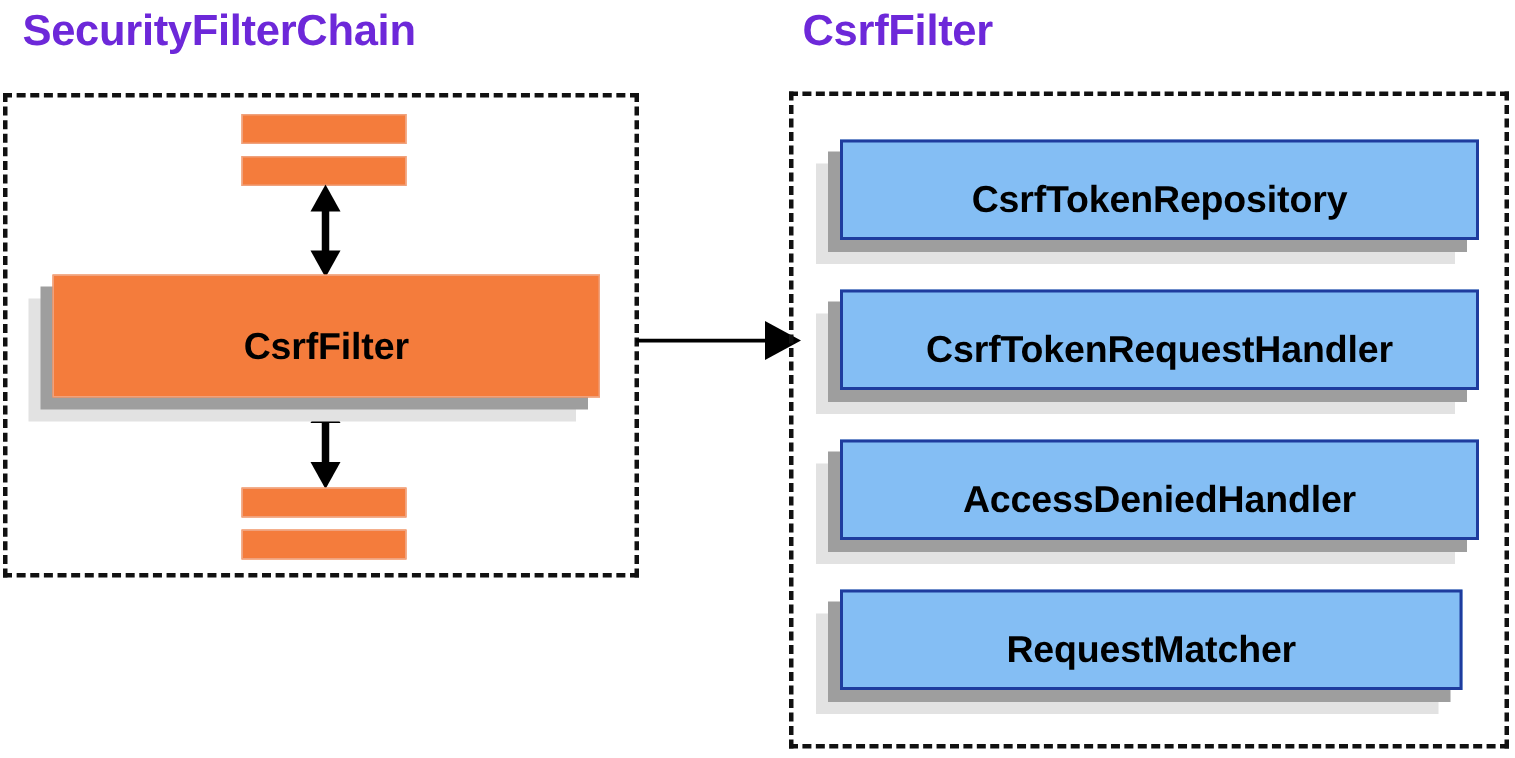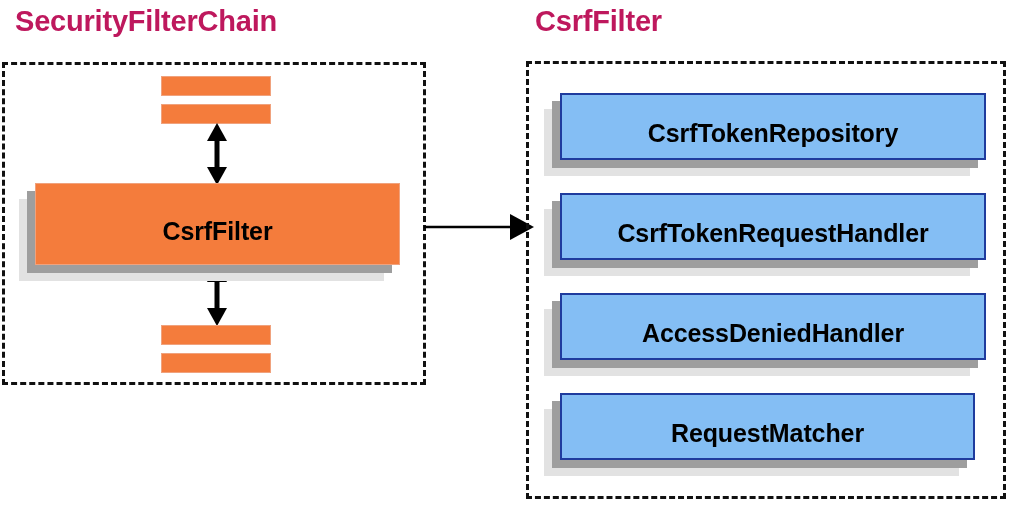--- a/index.html
+++ b/index.html
@@ -19,21 +19,21 @@
     overflow: hidden;
   }
 
   
   .panel-title {
     position: absolute;
     font-family: "Liberation Sans", sans-serif;
     font-weight: bold;
     font-size: 29px;
     line-height: 34px;
-    color: #be185d;
+    color: #6d28d9;
     letter-spacing: -0.2px;
     white-space: nowrap;
   }
   #title-left  { left: 15px;  top: 4px; }
   #title-right { left: 535px; top: 4px; }
 
   
   .dashed-panel {
     position: absolute;
     border: 3px dashed #111111;

